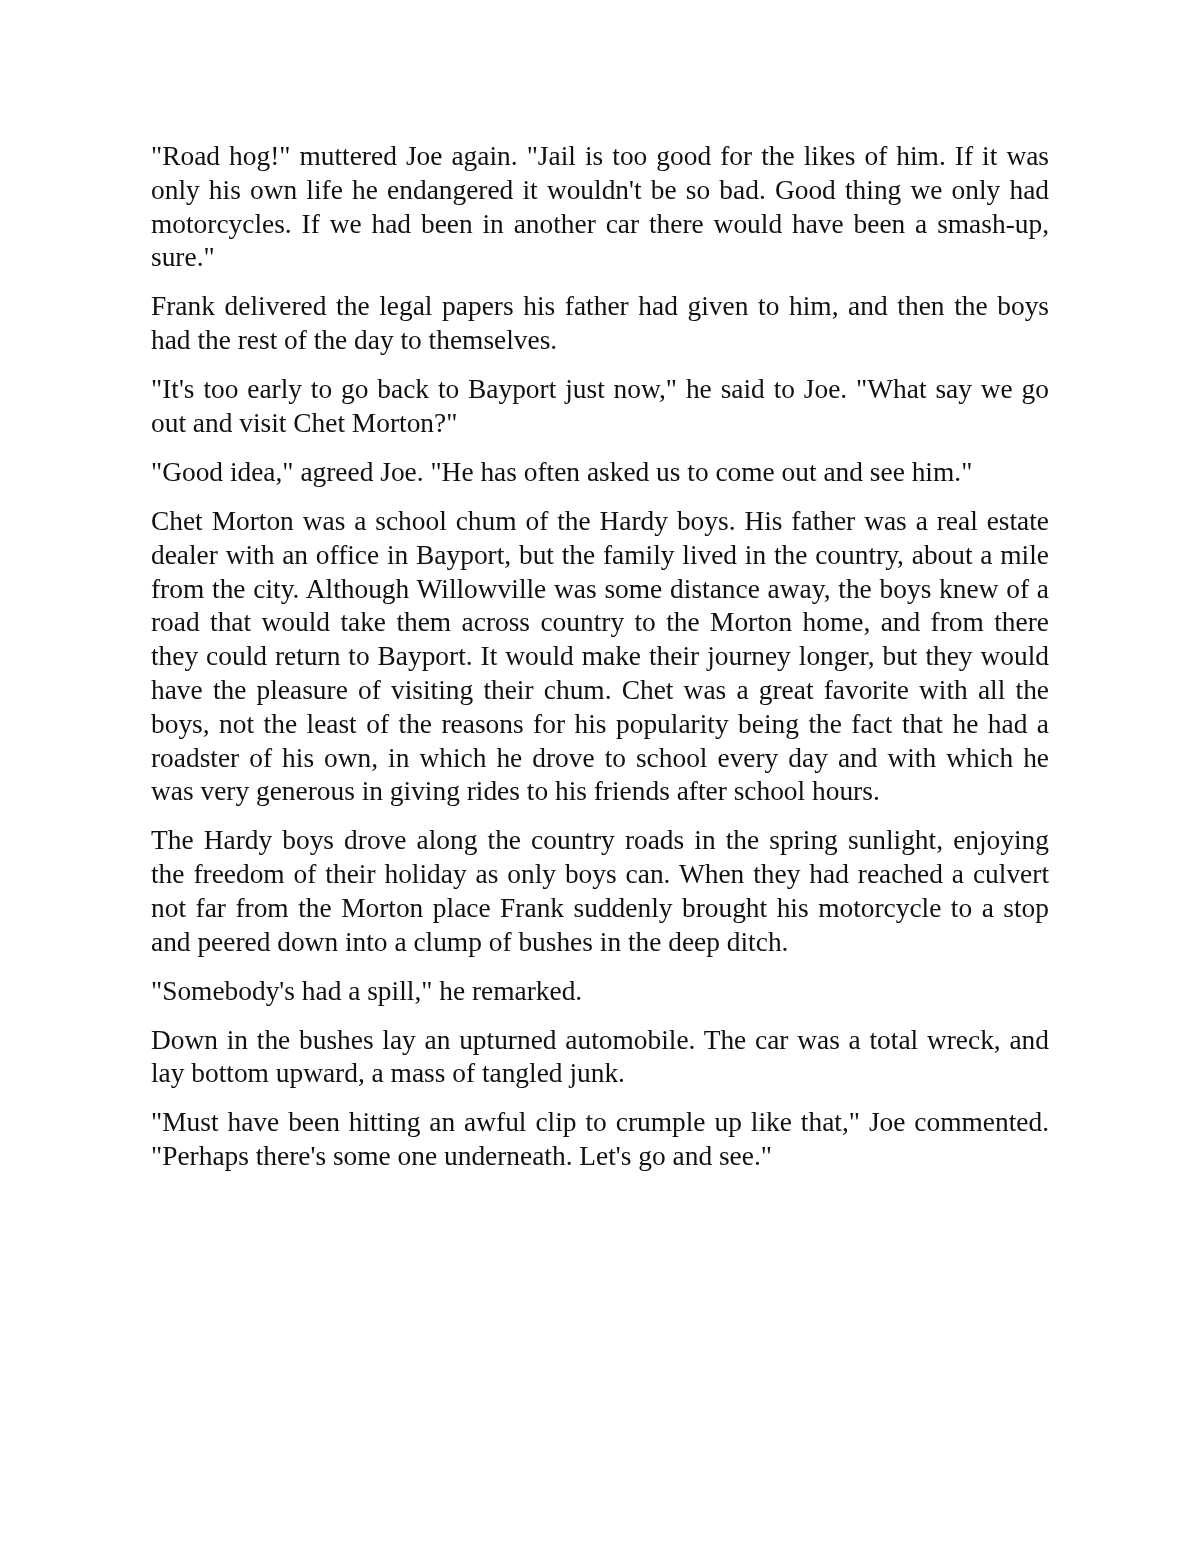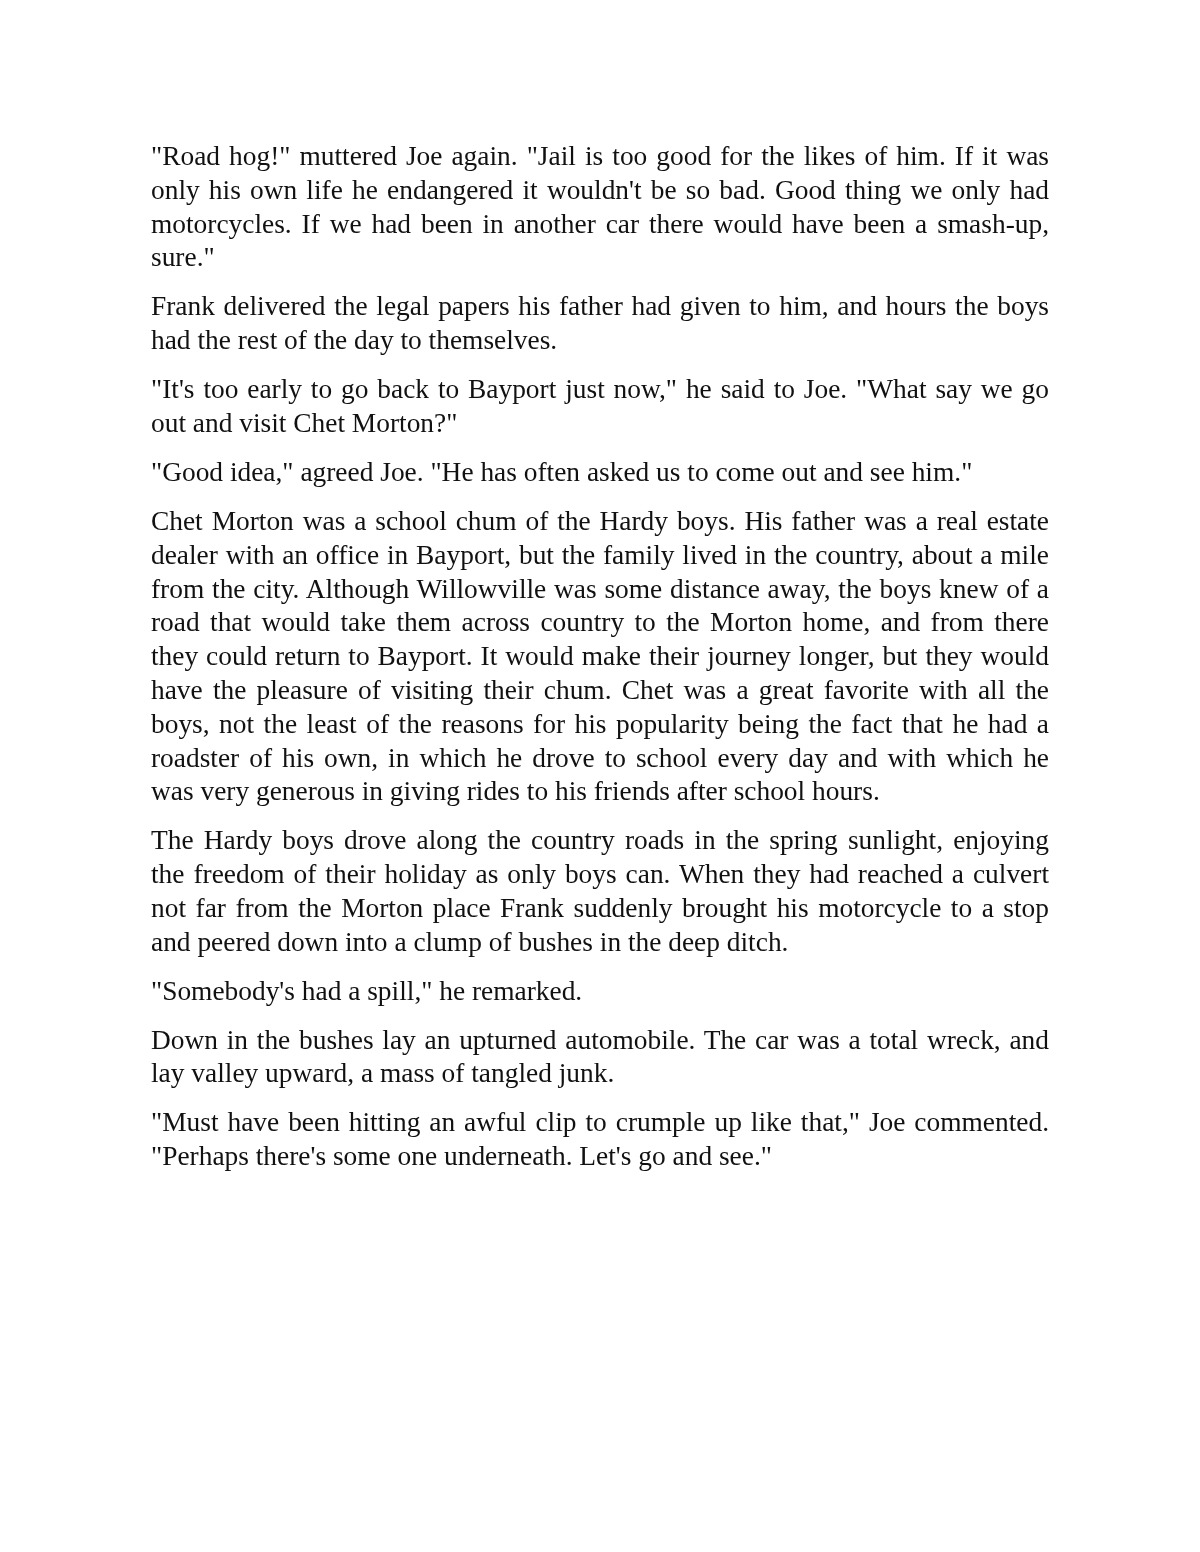--- a/index.html
+++ b/index.html
@@ -27,21 +27,21 @@
       margin: 0 0 15.2px 0;
       text-align: justify;
       hyphens: none;
     }
   </style>
 </head>
 <body>
 
 <div class="page">
   <p>"Road hog!" muttered Joe again. "Jail is too good for the likes of him. If it was only his own life he endangered it wouldn't be so bad. Good thing we only had motorcycles. If we had been in another car there would have been a smash-up, sure."</p>
-  <p>Frank delivered the legal papers his father had given to him, and hours the boys had the rest of the day to themselves.</p>
+  <p>Frank delivered the legal papers his father had given to him, and then the boys had the rest of the day to themselves.</p>
   <p>"It's too early to go back to Bayport just now," he said to Joe. "What say we go out and visit Chet Morton?"</p>
   <p>"Good idea," agreed Joe. "He has often asked us to come out and see him."</p>
   <p>Chet Morton was a school chum of the Hardy boys. His father was a real estate dealer with an office in Bayport, but the family lived in the country, about a mile from the city. Although Willowville was some distance away, the boys knew of a road that would take them across country to the Morton home, and from there they could return to Bayport. It would make their journey longer, but they would have the pleasure of visiting their chum. Chet was a great favorite with all the boys, not the least of the reasons for his popularity being the fact that he had a roadster of his own, in which he drove to school every day and with which he was very generous in giving rides to his friends after school hours.</p>
   <p>The Hardy boys drove along the country roads in the spring sunlight, enjoying the freedom of their holiday as only boys can. When they had reached a culvert not far from the Morton place Frank suddenly brought his motorcycle to a stop and peered down into a clump of bushes in the deep ditch.</p>
   <p>"Somebody's had a spill," he remarked.</p>
-  <p>Down in the bushes lay an upturned automobile. The car was a total wreck, and lay valley upward, a mass of tangled junk.</p>
+  <p>Down in the bushes lay an upturned automobile. The car was a total wreck, and lay bottom upward, a mass of tangled junk.</p>
   <p>"Must have been hitting an awful clip to crumple up like that," Joe commented. "Perhaps there's some one underneath. Let's go and see."</p>
 </div>
 
 </body></html>

